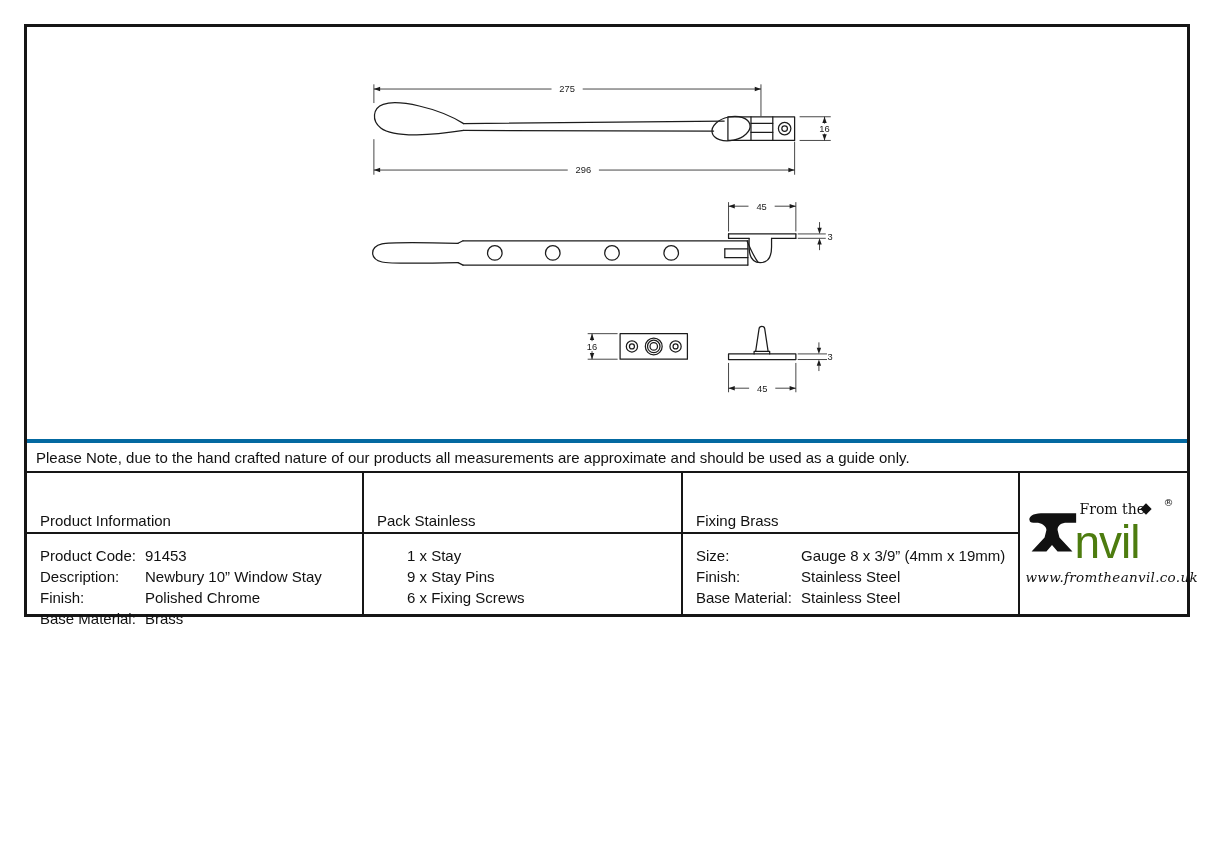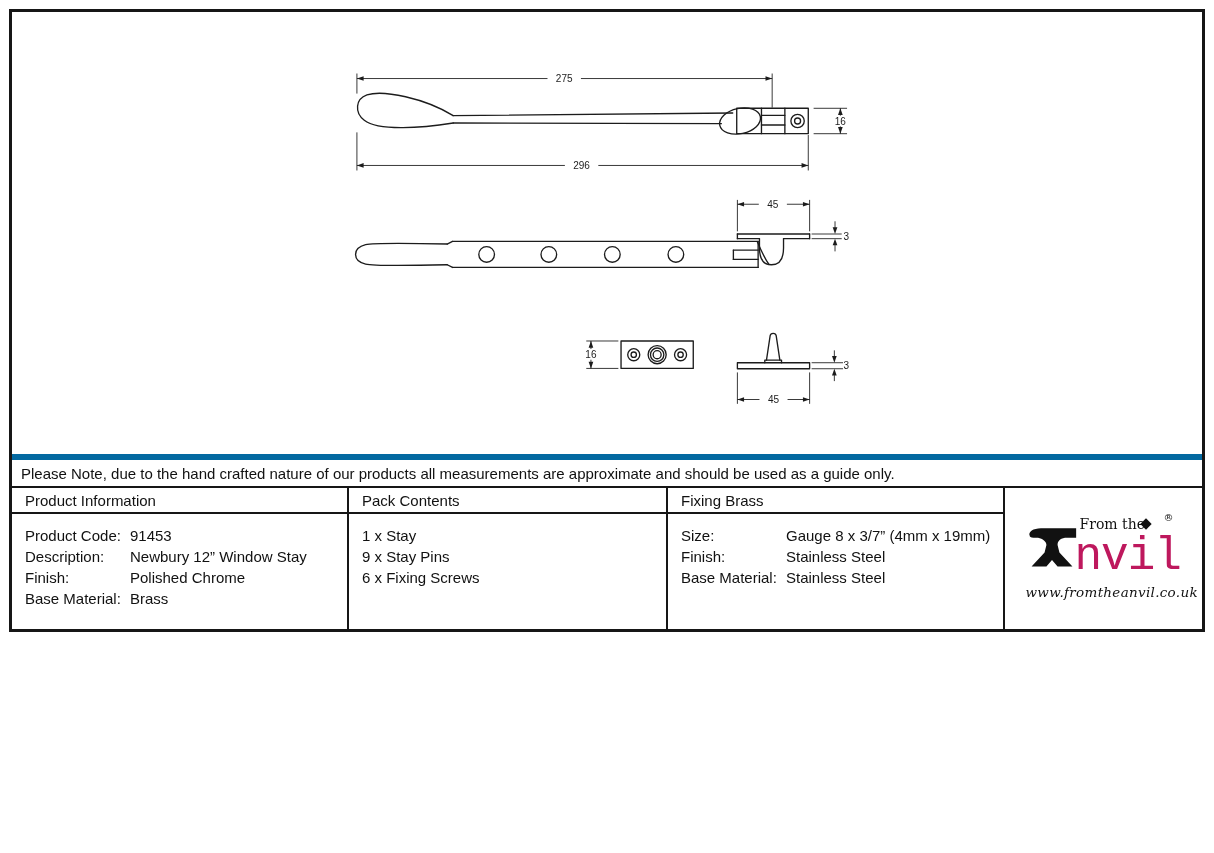--- a/index.html
+++ b/index.html
@@ -1,58 +1,58 @@
 <!DOCTYPE html>
 <html><head>
 <meta charset="utf-8">
 <style>
   html,body{margin:0;padding:0;background:#fff;}
   .page{
     width:1214px;height:641px;box-sizing:border-box;
-    padding:9px;background:#fff;
+    padding:24px;background:#fff;
     font-family:"Liberation Sans",sans-serif;color:#111;
   }
   .sheet{
     border:3px solid #161616;height:100%;box-sizing:border-box;
     display:flex;flex-direction:column;background:#fff;
   }
   .drawing-area{flex:1 1 auto;min-height:0;overflow:hidden;}
   .drawing-area svg{display:block;width:100%;height:100%;}
   .dwg{stroke:#1c1c1c;stroke-width:2;fill:none;stroke-linejoin:round;stroke-linecap:round;}
   .dim{stroke:#1c1c1c;stroke-width:1.3;fill:none;}
   .dimarrow{fill:#1c1c1c;stroke:none;}
   .dimtext{font-family:"Liberation Sans",sans-serif;font-size:15px;fill:#1c1c1c;text-anchor:middle;}
   .mask{fill:#fff;stroke:none;}
 
   .note-row{
     flex:0 0 34px;box-sizing:border-box;
-    border-top:6px solid #0369a1;border-bottom:2px solid #161616;
+    border-top:4px solid #0369a1;border-bottom:2px solid #161616;
     display:flex;align-items:center;padding:0 9px;font-size:15px;text-align:center;
   }
   .info-table{flex:0 0 141px;display:flex;min-height:0;}
   .col{box-sizing:border-box;border-right:2px solid #161616;display:flex;flex-direction:column;}
   .col-product{flex:0 0 337px;}
   .col-pack{flex:0 0 319px;}
   .col-fixing{flex:0 0 337px;}
   .col-header{
     flex:0 0 26px;box-sizing:border-box;border-bottom:2px solid #161616;
-    display:flex;align-items:center;padding-left:13px;font-size:15px;
+    display:flex;align-items:center;padding-left:13px;font-size:15px;margin-top:35px;
   }
   .col-body{padding:13px 4px 0 13px;font-size:15px;line-height:17px;}
   .kv-row{display:flex;margin-bottom:4px;}
   .kv-label{flex:0 0 105px;}
-  .pc-item{margin-bottom:4px;}
+  .pc-item{margin-bottom:4px;margin-left:30px;}
 
   .logo-cell{flex:1 1 auto;display:flex;align-items:center;justify-content:center;}
   .logo{width:156px;position:relative;}
   .logo-main{position:relative;height:54px;}
   .anvil-glyph{position:absolute;left:0;bottom:1px;}
   .logo-nvil{
     position:absolute;left:49px;bottom:-9px;
-    font-family:Liberation Mono, monospace;font-size:46px;line-height:46px;color:#be185d;
+    font-family:Liberation Sans, sans-serif;font-size:46px;line-height:46px;color:#4d7c0f;
     letter-spacing:-1px;
   }
   .logo-fromthe{
     position:absolute;left:54px;top:-1px;
     font-family:"DejaVu Serif",serif;font-size:14px;color:#111;white-space:nowrap;
   }
   .logo-idot{
     position:absolute;left:116px;top:3px;width:8px;height:8px;
     background:#111;transform:rotate(45deg);
   }
@@ -217,48 +217,48 @@
 
       <section class="col col-product">
         <div class="col-header">Product Information</div>
         <div class="col-body">
           <div class="kv-row">
             <span class="kv-label">Product Code:</span>
             <span class="kv-value">91453</span>
           </div>
           <div class="kv-row">
             <span class="kv-label">Description:</span>
-            <span class="kv-value">Newbury 12” Window Stay</span>
+            <span class="kv-value">Newbury 10” Window Stay</span>
           </div>
           <div class="kv-row">
             <span class="kv-label">Finish:</span>
             <span class="kv-value">Polished Chrome</span>
           </div>
           <div class="kv-row">
             <span class="kv-label">Base Material:</span>
             <span class="kv-value">Brass</span>
           </div>
         </div>
       </section>
 
       <section class="col col-pack">
-        <div class="col-header">Pack Contents</div>
+        <div class="col-header">Pack Stainless</div>
         <div class="col-body">
           <div class="pc-item">1 x Stay</div>
           <div class="pc-item">9 x Stay Pins</div>
           <div class="pc-item">6 x Fixing Screws</div>
         </div>
       </section>
 
       <section class="col col-fixing">
         <div class="col-header">Fixing Brass</div>
         <div class="col-body">
           <div class="kv-row">
             <span class="kv-label">Size:</span>
-            <span class="kv-value">Gauge 8 x 3/7” (4mm x 19mm)</span>
+            <span class="kv-value">Gauge 8 x 3/9” (4mm x 19mm)</span>
           </div>
           <div class="kv-row">
             <span class="kv-label">Finish:</span>
             <span class="kv-value">Stainless Steel</span>
           </div>
           <div class="kv-row">
             <span class="kv-label">Base Material:</span>
             <span class="kv-value">Stainless Steel</span>
           </div>
         </div>

